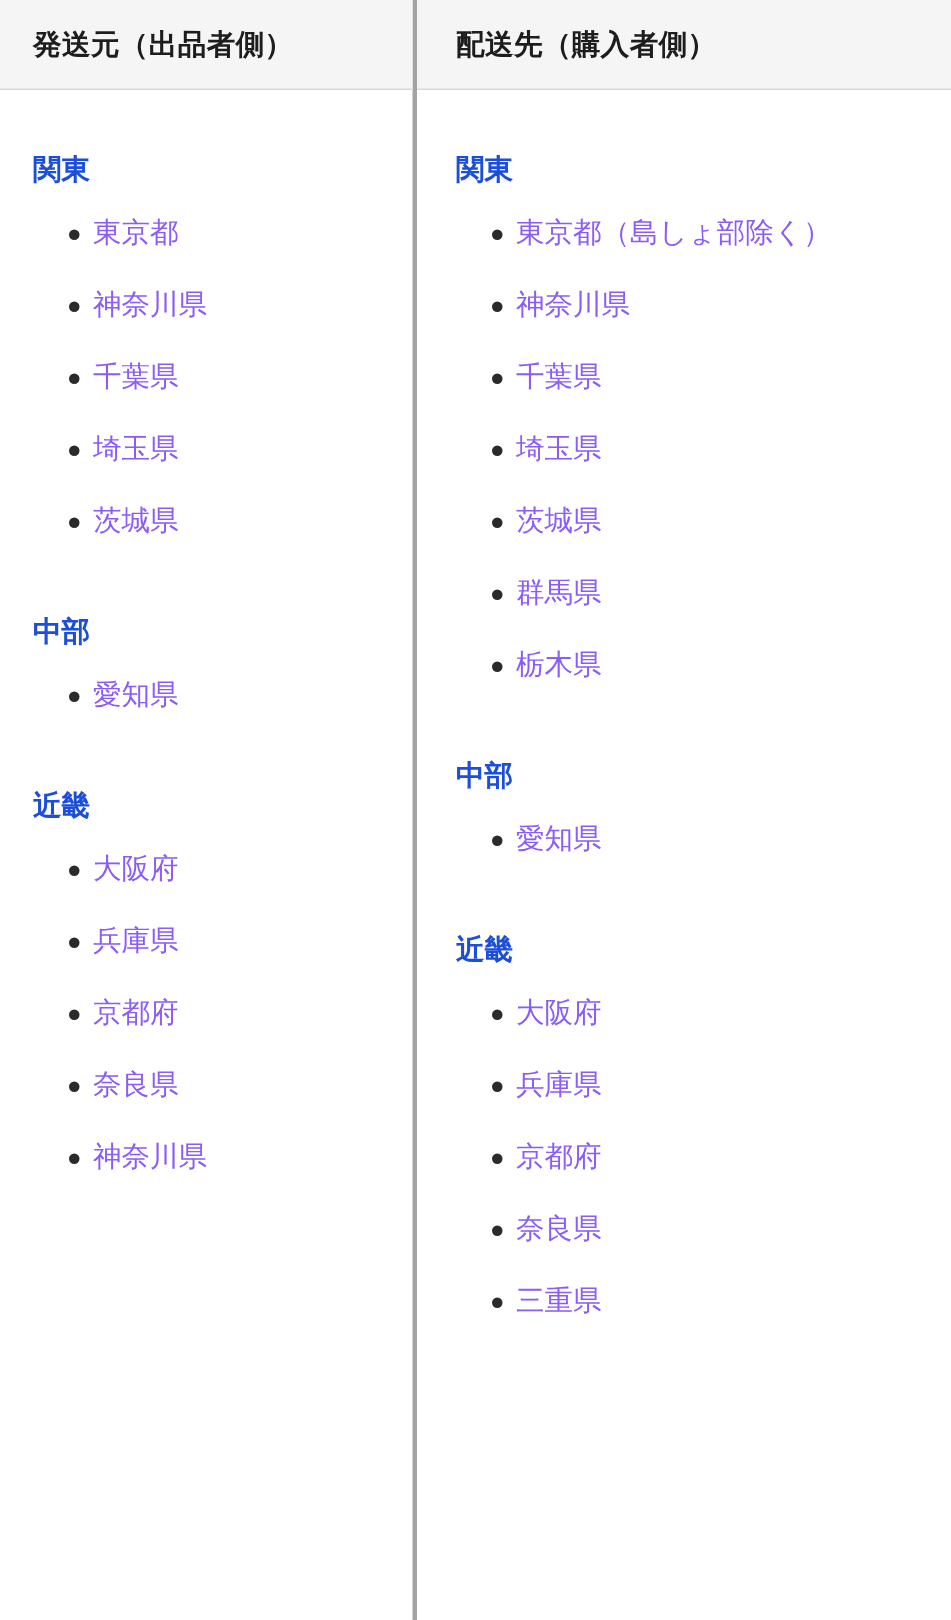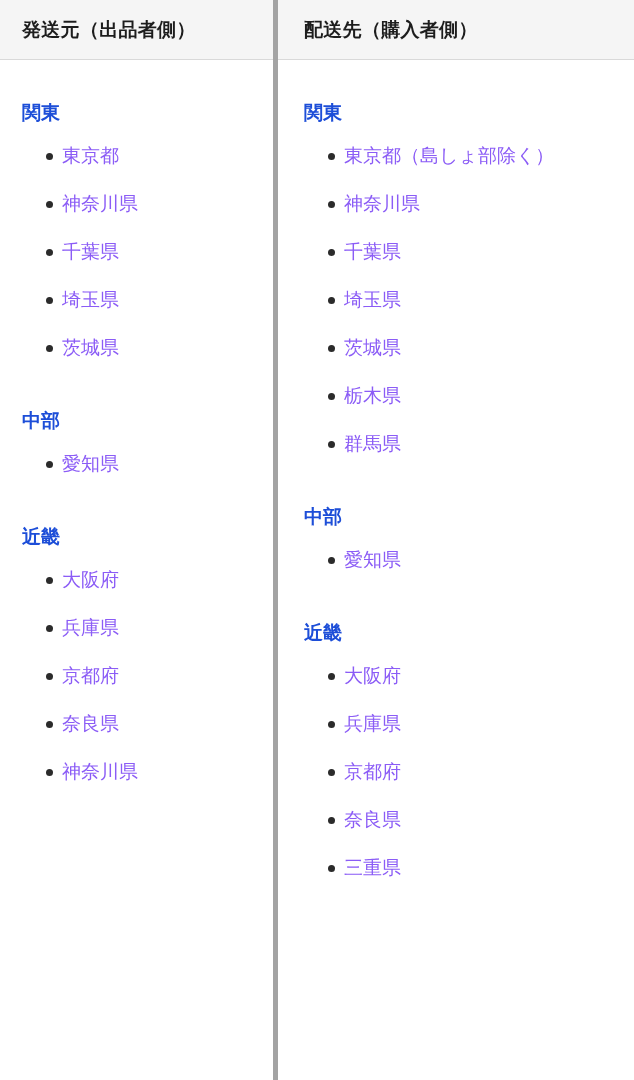--- a/index.html
+++ b/index.html
@@ -21,21 +21,21 @@
     box-sizing: border-box;
     align-items: stretch;
   }
   .col {
     box-sizing: border-box;
     display: flex;
     flex-direction: column;
   }
   .col-left {
     width: 278px;
-    border-right: 5px solid #a3a3a3;
+    border-right: 3px solid #a3a3a3;
   }
   .col-right {
     width: 356px;
   }
   .col-head {
     background: #f5f5f5;
     box-sizing: border-box;
     height: 60px;
     display: flex;
     align-items: center;
@@ -207,26 +207,26 @@
           <li>
               <span class="bullet"></span>
               <span>埼玉県</span>
             </li>
           <li>
               <span class="bullet"></span>
               <span>茨城県</span>
             </li>
           <li>
               <span class="bullet"></span>
+              <span>群馬県</span>
+            </li>
+          <li>
+              <span class="bullet"></span>
               <span>栃木県</span>
             </li>
-          <li>
-              <span class="bullet"></span>
-              <span>群馬県</span>
-            </li>
         </ul>
       </div>
 
       <div class="region">
         <div class="region-title">中部</div>
         <ul class="pref-list">
           <li>
               <span class="bullet"></span>
               <span>愛知県</span>
             </li>

